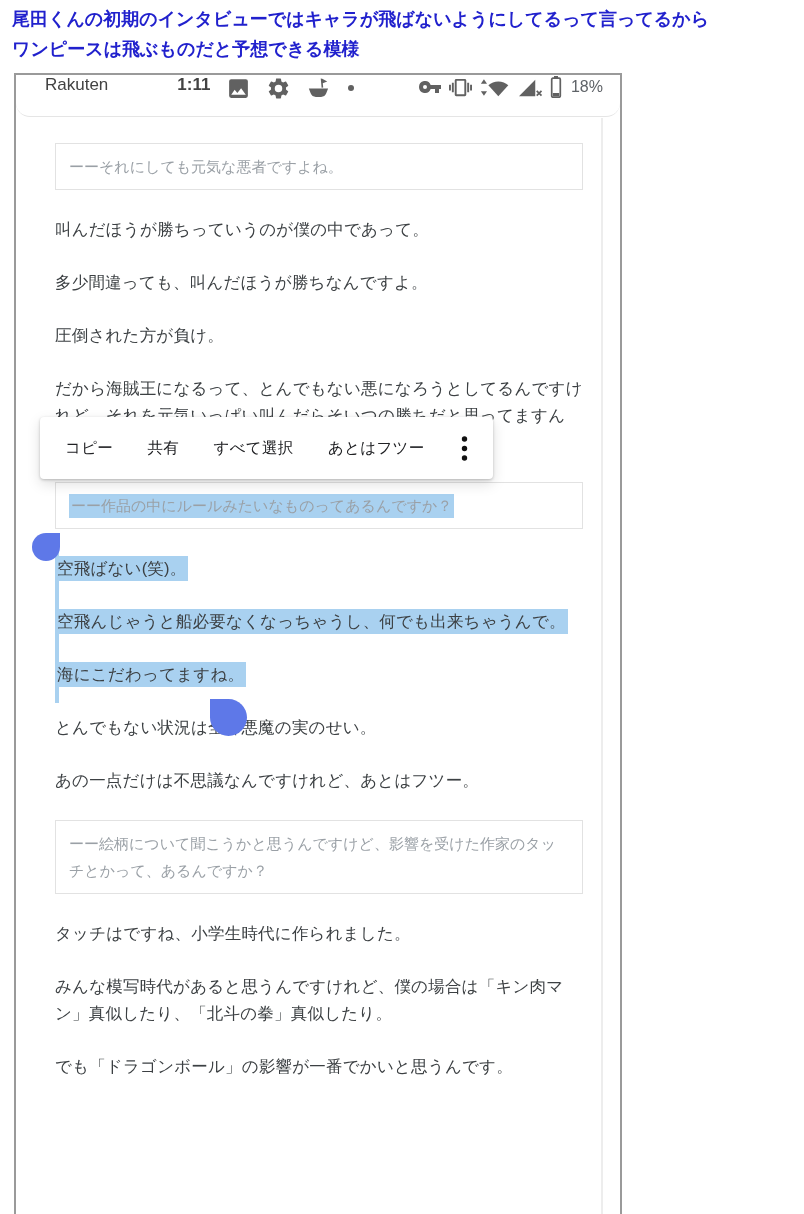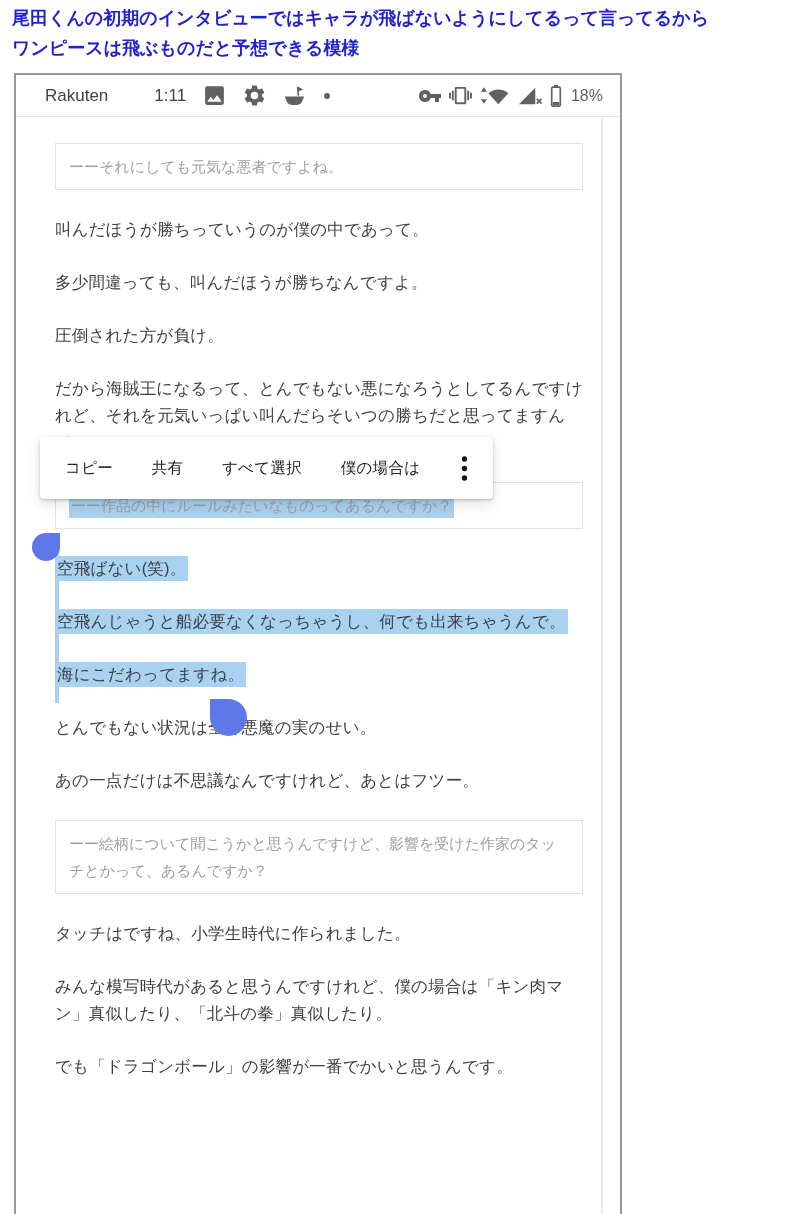--- a/index.html
+++ b/index.html
@@ -6,38 +6,38 @@
   html,body { margin:0; padding:0; }
   body {
     width:804px; height:1214px; position:relative; overflow:hidden;
     background:#ffffff;
     font-family:"Liberation Sans","DejaVu Sans",sans-serif;
   }
 
   
   .post-header {
     position:absolute; left:12px; top:4px; width:780px;
-    color:#2121cd; font-weight:bold; font-size:18px; line-height:30px;font-family:Liberation Mono, monospace;
+    color:#2121cd; font-weight:bold; font-size:18px; line-height:30px;
   }
 
   
   .phone-frame {
     position:absolute; left:14px; top:73px;
     width:608px; height:1150px;
     border:2px solid #9a9a9a; background:#fff;
   }
 
   
   .status-bar {
-    height:42px; display:flex; align-items:center;
+    height:42px; display:flex; align-items:flex-start;
     padding:0 17px 0 29px;
     border-bottom:1px solid #e5e5e5;
-    color:#424242; font-size:17px;
-  }
-  .sb-time { margin-left:46px; }
+    color:#424242; font-size:17px;border-radius:14px;
+  }
+  .sb-time { margin-left:69px;font-weight:bold; }
   .sb-left-icons { display:flex; align-items:center; gap:15px; margin-left:16px; }
   .sb-left-icons svg, .sb-right-icons svg { display:block; }
   .sb-spacer { flex:1; }
   .sb-right-icons { display:flex; align-items:center; gap:7px; color:#5f6368; font-size:16px; }
   .sb-batt-text { margin-left:2px; }
 
   
   .content { position:relative; z-index:2; padding:0 37px 0 39px; }
   .para {
     margin:26px 0 0; font-size:16.5px; line-height:27px;
@@ -61,21 +61,21 @@
     position:absolute; left:16px; top:458px; width:28px; height:28px;
     background:#5e78e8; border-radius:50% 0 50% 50%; z-index:4;
   }
   .handle-end {
     position:absolute; left:194px; top:624px; width:37px; height:37px;
     background:#5e78e8; border-radius:0 50% 50% 50%; z-index:4;
   }
 
   
   .context-menu {
-    position:absolute; left:24px; top:362px; width:453px; height:62px;
+    position:absolute; left:24px; top:342px; width:453px; height:62px;
     background:#fff; border-radius:4px; z-index:5;
     box-shadow:0 1px 3px rgba(0,0,0,.22), 0 5px 14px rgba(0,0,0,.13);
     display:flex; align-items:center; justify-content:space-between;
     padding:0 23px 0 25px;
   }
   .menu-item {
     background:none; border:none; cursor:pointer; padding:0;
     font-family:"Liberation Sans","DejaVu Sans",sans-serif;
     font-size:15.5px; color:#202124; letter-spacing:.3px;
   }
@@ -194,21 +194,21 @@
   </div>
 
   <div class="sel-sliver"></div>
   <div class="handle-start"></div>
   <div class="handle-end"></div>
 
   <div class="context-menu">
     <button class="menu-item">コピー</button>
     <button class="menu-item">共有</button>
     <button class="menu-item">すべて選択</button>
-    <button class="menu-item">僕の場合は</button>
+    <button class="menu-item">あとはフツー</button>
     <button class="kebab-btn" aria-label="more">
       <svg width="7" height="27" viewBox="0 0 7 27">
           <g fill="#111">
             <circle cx="3.5" cy="4" r="2.7"></circle>
             <circle cx="3.5" cy="13.5" r="2.7"></circle>
             <circle cx="3.5" cy="23" r="2.7"></circle>
           </g>
         </svg>
     </button>
   </div>

